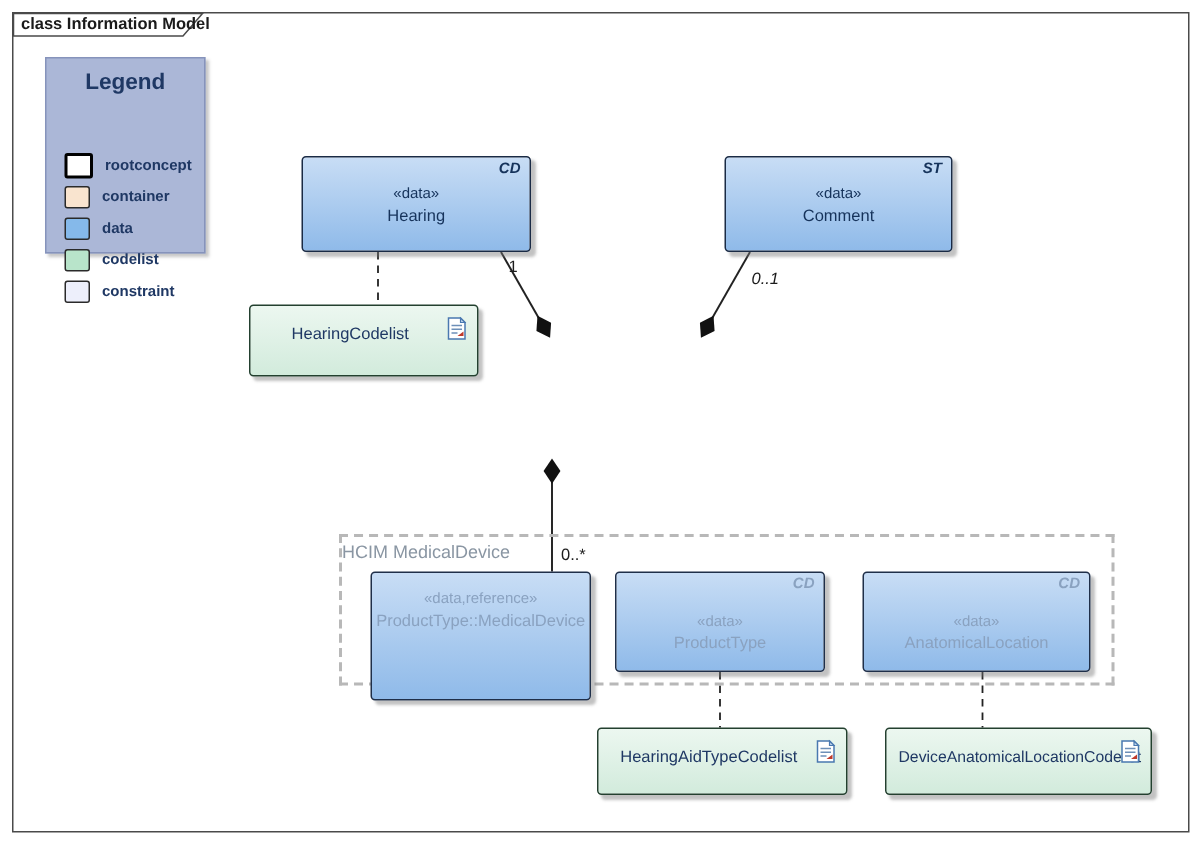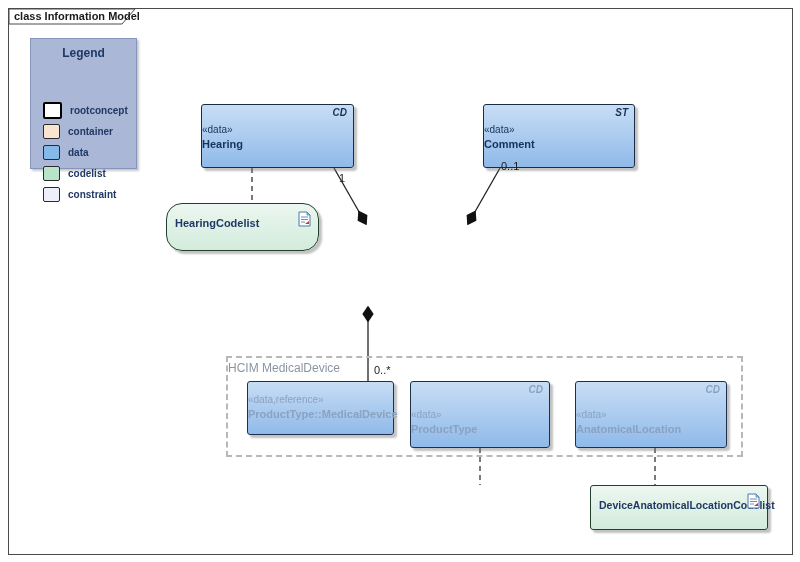--- a/index.html
+++ b/index.html
@@ -4,30 +4,30 @@
 <style>
   html,body{margin:0;padding:0;background:#ffffff;}
   body{font-family:"Liberation Sans","DejaVu Sans",sans-serif;}
   .canvas{position:relative;width:800px;height:562px;background:#ffffff;overflow:hidden;}
   .frame{position:absolute;left:8px;top:8px;width:783px;height:545px;border:1px solid #4a4a4a;}
   .svg-layer{position:absolute;left:0;top:0;width:800px;height:562px;}
   .tab-label{position:absolute;left:14px;top:10px;font-size:11px;font-weight:bold;color:#1a1a1a;white-space:nowrap;}
 
   
   .legend{position:absolute;left:30px;top:38px;width:105px;height:129px;background:#abb7d7;border:1px solid #8693bb;box-shadow:2px 2px 2px rgba(130,130,130,.45);}
-  .legend-title{text-align:center;font-size:12px;font-weight:bold;color:#1f3864;margin-top:7px;}
+  .legend-title{text-align:center;font-size:15px;font-weight:bold;color:#1f3864;margin-top:7px;}
   .legend-row{position:absolute;left:12px;height:16px;display:flex;align-items:center;}
   .legend-swatch{width:15px;height:13px;border:1px solid #2a2a2a;border-radius:2px;margin-right:8px;flex:0 0 auto;}
   .legend-swatch.thick{border-width:2px;border-color:#000;}
   .legend-label{font-size:10px;font-weight:600;color:#1f3864;white-space:nowrap;}
 
   
-  .node{position:absolute;border-radius:3px;box-shadow:3px 3px 2px rgba(120,120,120,.45);box-sizing:border-box;text-align:left;}
+  .node{position:absolute;border-radius:3px;box-shadow:3px 3px 2px rgba(120,120,120,.45);box-sizing:border-box;text-align:center;}
   .node .stereo{font-size:10px;line-height:14px;}
-  .node .name{font-size:11px;font-weight:bold;line-height:15px;}
+  .node .name{font-size:11px;font-weight:normal;line-height:15px;}
   .marker{position:absolute;top:2px;right:6px;font-size:10px;font-style:italic;font-weight:600;}
 
   .data-node{background:linear-gradient(180deg,#c8ddf5 0%,#8fbae9 100%);border:1.5px solid #1a2b45;color:#16335b;}
   .data-node .marker{color:#16335b;}
   .gray-node{background:linear-gradient(180deg,#c8ddf5 0%,#8fbae9 100%);border:1.5px solid #1f2f49;color:#8aa2c0;}
   .gray-node .marker{color:#8aa2c0;}
   .root-node{background:linear-gradient(180deg,#fdfdfd 0%,#e8e8e8 100%);border:3px solid #000;color:#111;}
   .codelist-node{background:linear-gradient(180deg,#ecf7f0 0%,#d2ebdc 100%);border:1.5px solid #23402f;color:#1f3864;}
   .codelist-node .name{position:absolute;left:8px;right:26px;top:12px;}
   .doc-icon{position:absolute;right:7px;top:7px;}
@@ -100,60 +100,71 @@
     <div class="stereo">«data»</div>
     <div class="name">Hearing</div>
   </div>
 
   <div class="node data-node" style="left:483px;top:104px;width:152px;height:64px;padding-top:18px;">
     <div class="marker">ST</div>
     <div class="stereo">«data»</div>
     <div class="name">Comment</div>
   </div>
 
-  <div class="node codelist-node" style="left:166px;top:203px;width:153px;height:48px;border-radius:16px;">
+  <div class="node codelist-node" style="left:166px;top:203px;width:153px;height:48px;">
     <div class="name">HearingCodelist</div>
     <svg class="doc-icon" width="13" height="16" viewBox="0 0 13 16">
       <path d="M1,1 H9 L12,4 V15 H1 Z" fill="#fff" stroke="#4a78b0" stroke-width="1"></path>
       <path d="M9,1 L9,4 L12,4 Z" fill="#bcd4ec" stroke="#4a78b0" stroke-width="0.8"></path>
       <line x1="3" y1="6" x2="10" y2="6" stroke="#6d8fb8" stroke-width="1"></line>
       <line x1="3" y1="8.5" x2="10" y2="8.5" stroke="#6d8fb8" stroke-width="1"></line>
       <line x1="3" y1="11" x2="7" y2="11" stroke="#6d8fb8" stroke-width="1"></line>
       <path d="M7,13 L11,10 L11,13 Z" fill="#c0392b"></path>
     </svg>
   </div>
 
 
-  <div class="node gray-node" style="left:247px;top:381px;width:147px;height:54px;padding-top:11px;">
+  <div class="node gray-node" style="left:247px;top:381px;width:147px;height:86px;padding-top:11px;">
     <div class="stereo">«data,reference»</div>
     <div class="name">ProductType::MedicalDevice</div>
   </div>
 
   <div class="node gray-node" style="left:410px;top:381px;width:140px;height:67px;padding-top:26px;">
     <div class="marker">CD</div>
     <div class="stereo">«data»</div>
     <div class="name">ProductType</div>
   </div>
 
   <div class="node gray-node" style="left:575px;top:381px;width:152px;height:67px;padding-top:26px;">
     <div class="marker">CD</div>
     <div class="stereo">«data»</div>
     <div class="name">AnatomicalLocation</div>
   </div>
 
+  <div class="node codelist-node" style="left:398px;top:485px;width:167px;height:45px;">
+    <div class="name">HearingAidTypeCodelist</div>
+    <svg class="doc-icon" width="13" height="16" viewBox="0 0 13 16">
+      <path d="M1,1 H9 L12,4 V15 H1 Z" fill="#fff" stroke="#4a78b0" stroke-width="1"></path>
+      <path d="M9,1 L9,4 L12,4 Z" fill="#bcd4ec" stroke="#4a78b0" stroke-width="0.8"></path>
+      <line x1="3" y1="6" x2="10" y2="6" stroke="#6d8fb8" stroke-width="1"></line>
+      <line x1="3" y1="8.5" x2="10" y2="8.5" stroke="#6d8fb8" stroke-width="1"></line>
+      <line x1="3" y1="11" x2="7" y2="11" stroke="#6d8fb8" stroke-width="1"></line>
+      <path d="M7,13 L11,10 L11,13 Z" fill="#c0392b"></path>
+    </svg>
+  </div>
 
   <div class="node codelist-node" style="left:590px;top:485px;width:178px;height:45px;">
     <div class="name" style="font-size:10.5px">DeviceAnatomicalLocationCodelist</div>
     <svg class="doc-icon" width="13" height="16" viewBox="0 0 13 16">
       <path d="M1,1 H9 L12,4 V15 H1 Z" fill="#fff" stroke="#4a78b0" stroke-width="1"></path>
       <path d="M9,1 L9,4 L12,4 Z" fill="#bcd4ec" stroke="#4a78b0" stroke-width="0.8"></path>
       <line x1="3" y1="6" x2="10" y2="6" stroke="#6d8fb8" stroke-width="1"></line>
       <line x1="3" y1="8.5" x2="10" y2="8.5" stroke="#6d8fb8" stroke-width="1"></line>
       <line x1="3" y1="11" x2="7" y2="11" stroke="#6d8fb8" stroke-width="1"></line>
       <path d="M7,13 L11,10 L11,13 Z" fill="#c0392b"></path>
     </svg>
   </div>
 
   <div class="mult" style="left:339px;top:172px;">1</div>
-  <div class="mult" style="left:501px;top:160px;">0..1</div>
+  <div class="mult" style="left:501px;top:180px;font-style:italic;">0..1</div>
   <div class="mult" style="left:374px;top:364px;">0..*</div>
 
 </div>
 
 </body></html>

